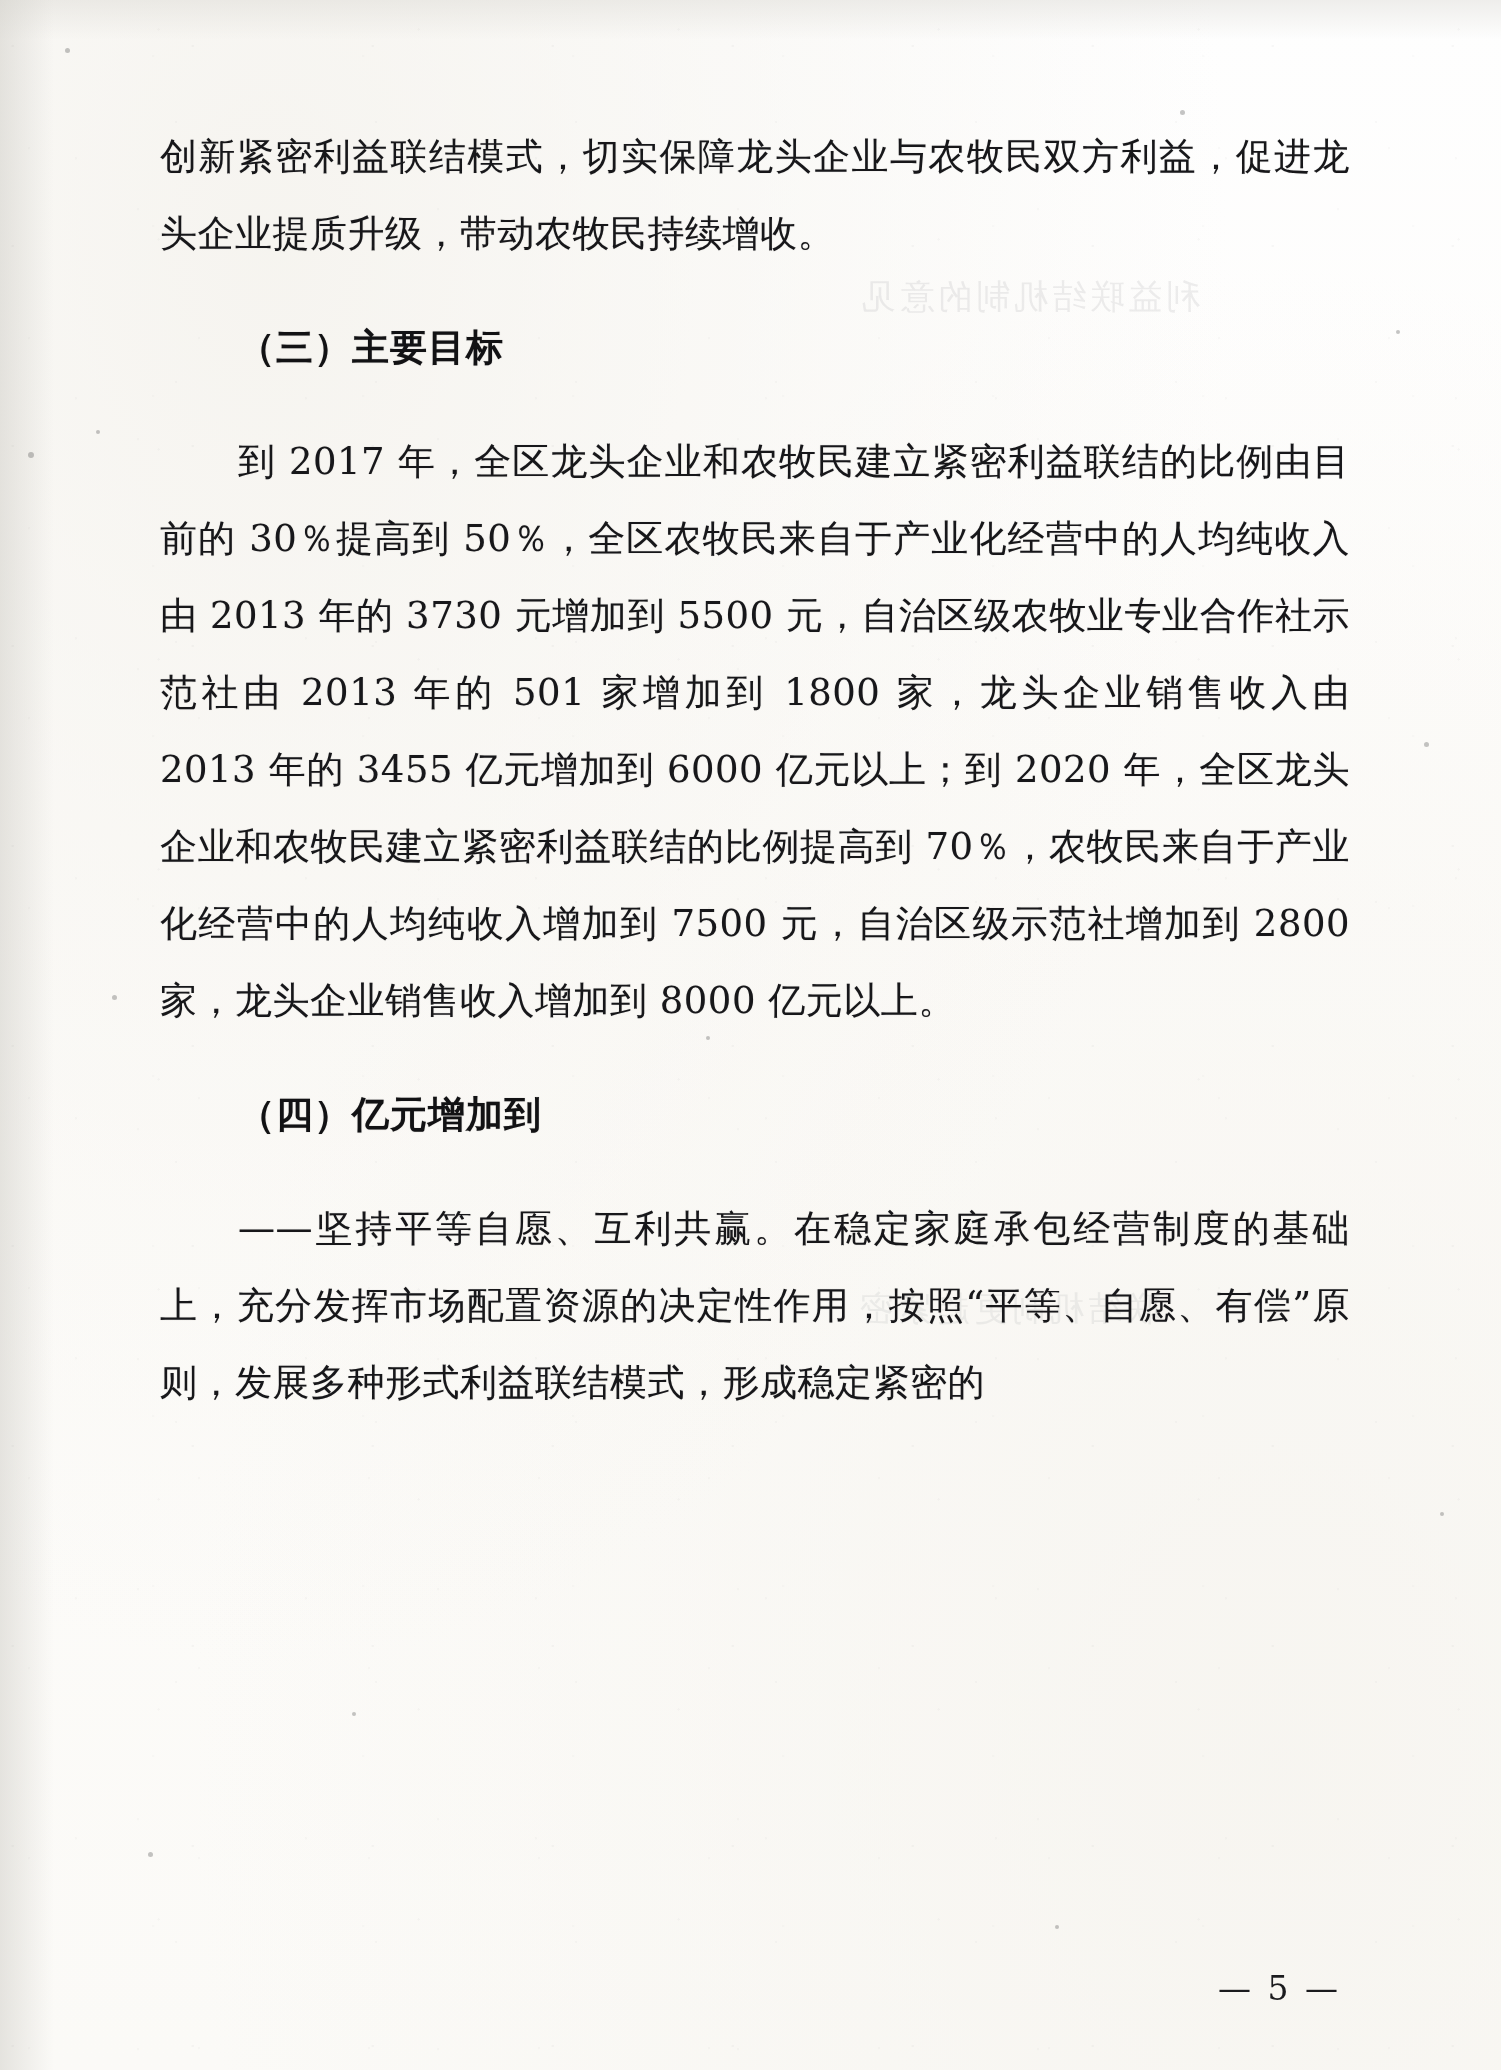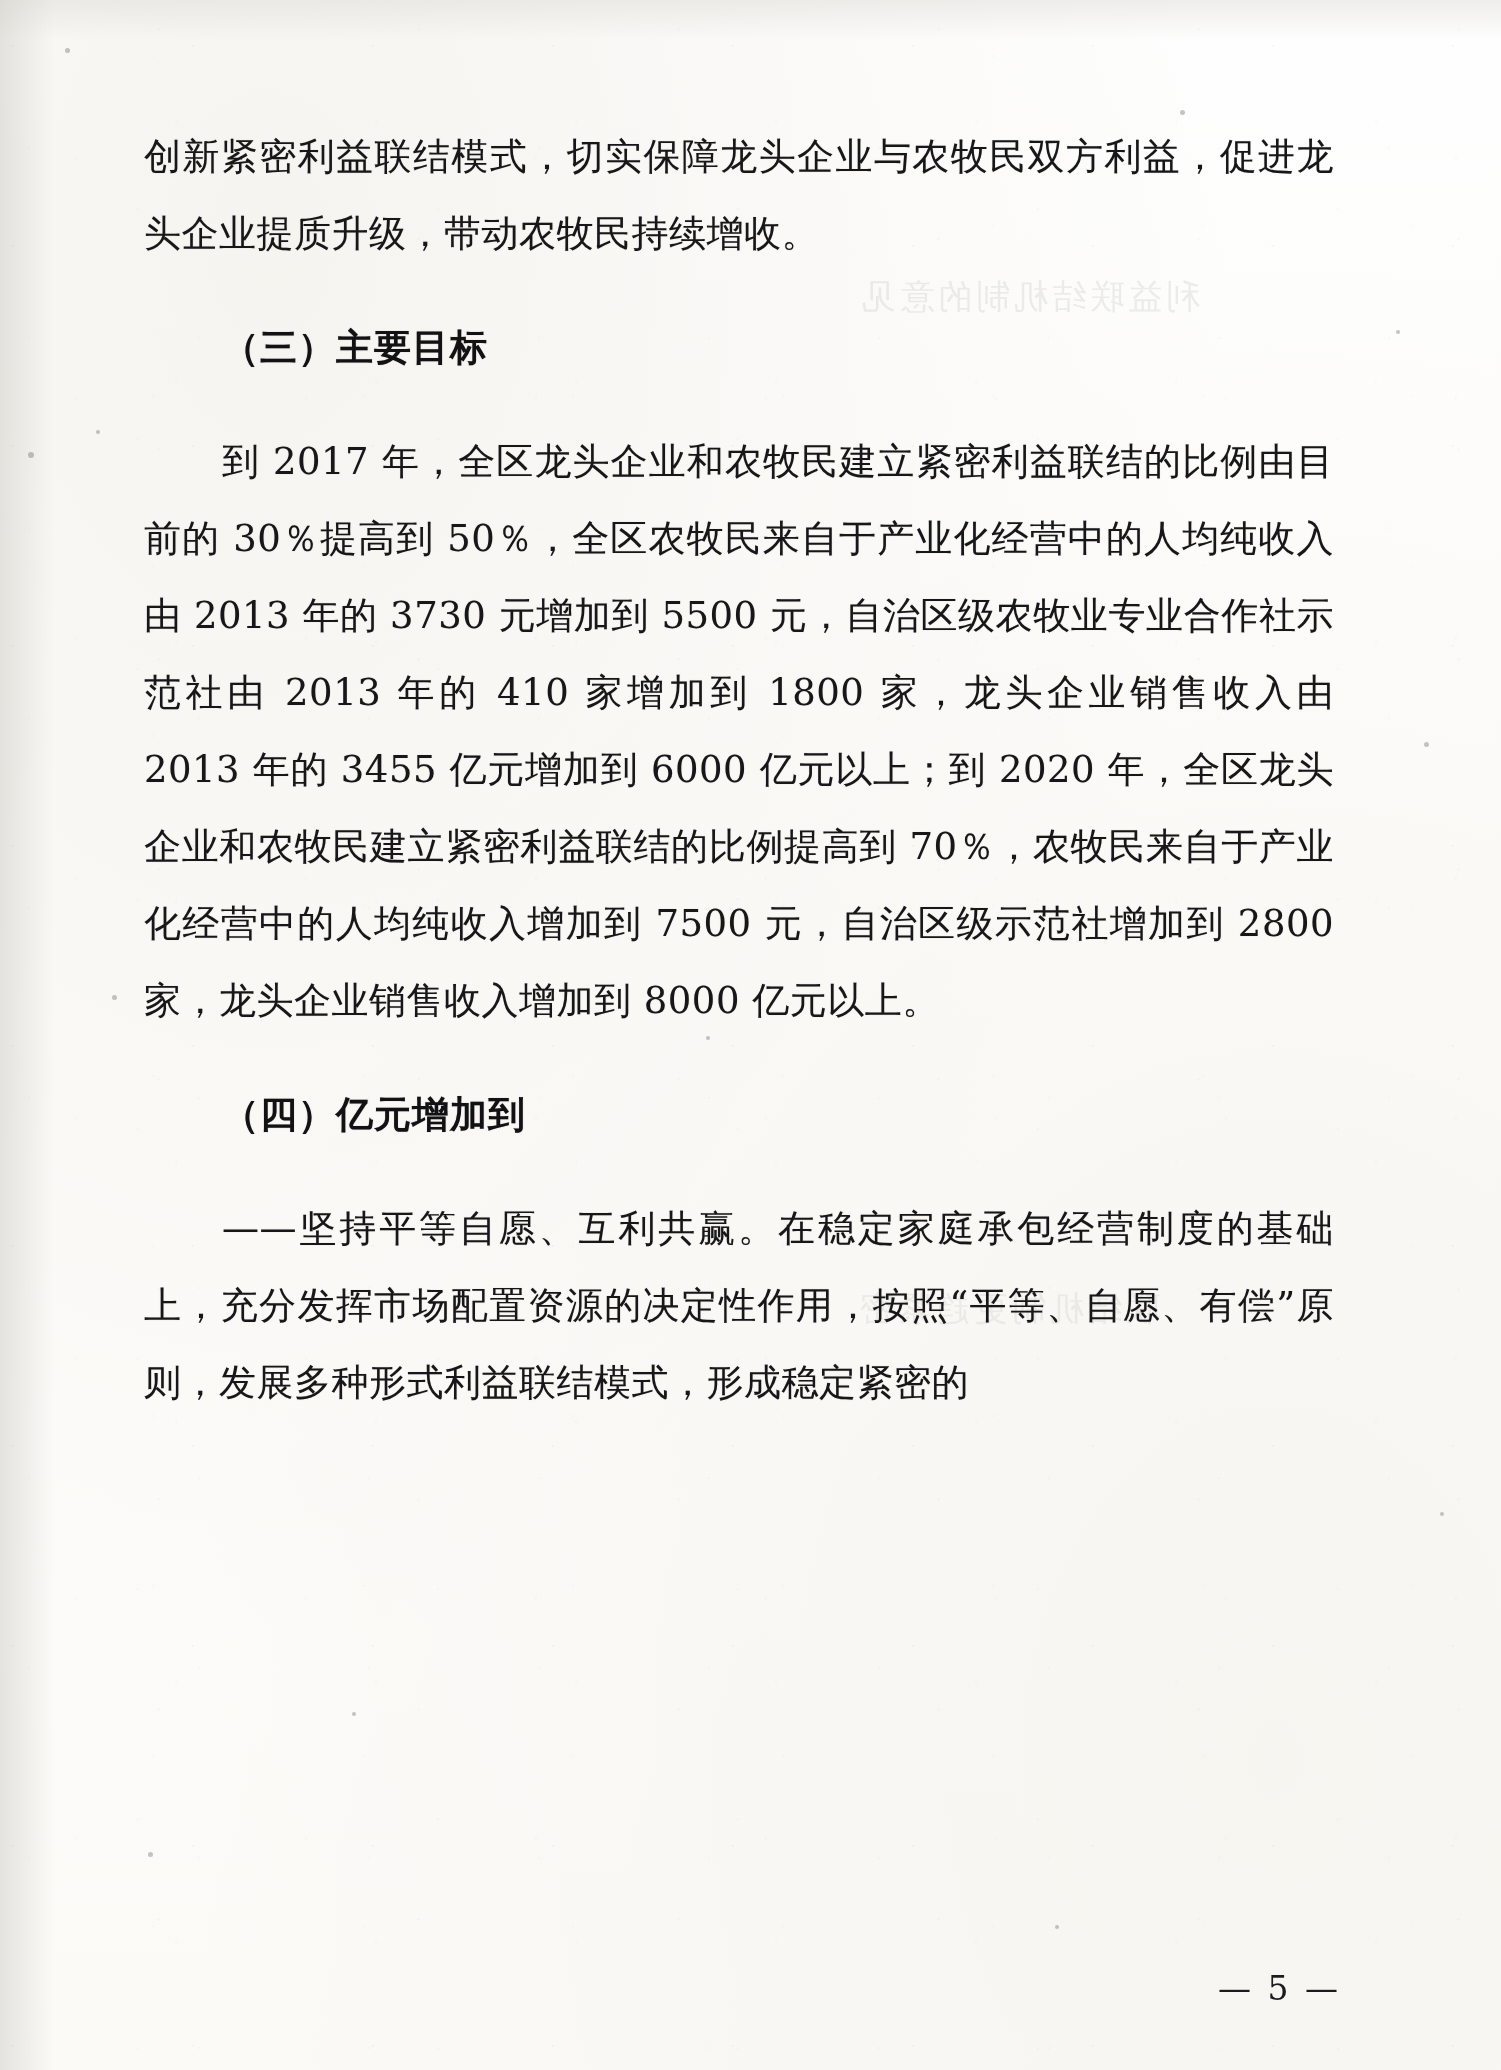--- a/index.html
+++ b/index.html
@@ -48,21 +48,21 @@
   }
   .edge-top {
     position: absolute;
     left: 0; right: 0; top: 0; height: 40px;
     background: linear-gradient(180deg, rgba(215,213,207,0.40) 0%, rgba(255,255,255,0) 100%);
     pointer-events: none;
   }
 
   .content {
     position: absolute;
-    left: 144px;
+    left: 160px;
     top: 118px;
     width: 1190px;
   }
 
   .para {
     font-size: 37px;
     line-height: 77px;
     color: #17171a;
     letter-spacing: 0.5px;
     text-align: justify;
@@ -138,21 +138,21 @@
 <div class="page">
   <div class="edge-top"></div>
   <div class="edge-left"></div>
 
   <div class="ghost">利益联结机制的意见</div>
   <div class="ghost2">联结机制更趋紧密</div>
 
   <div class="content">
     <p class="para">创新紧密利益联结模式，切实保障龙头企业与农牧民双方利益，促进龙头企业提质升级，带动农牧民持续增收。</p>
     <p class="heading">（三）主要目标</p>
-    <p class="para indent">到 2017 年，全区龙头企业和农牧民建立紧密利益联结的比例由目前的 30％提高到 50％，全区农牧民来自于产业化经营中的人均纯收入由 2013 年的 3730 元增加到 5500 元，自治区级农牧业专业合作社示范社由 2013 年的 410 家增加到 1800 家，龙头企业销售收入由 2013 年的 3455 亿元增加到 6000 亿元以上；到 2020 年，全区龙头企业和农牧民建立紧密利益联结的比例提高到 70％，农牧民来自于产业化经营中的人均纯收入增加到 7500 元，自治区级示范社增加到 2800 家，龙头企业销售收入增加到 8000 亿元以上。</p>
+    <p class="para indent">到 2017 年，全区龙头企业和农牧民建立紧密利益联结的比例由目前的 30％提高到 50％，全区农牧民来自于产业化经营中的人均纯收入由 2013 年的 3730 元增加到 5500 元，自治区级农牧业专业合作社示范社由 2013 年的 501 家增加到 1800 家，龙头企业销售收入由 2013 年的 3455 亿元增加到 6000 亿元以上；到 2020 年，全区龙头企业和农牧民建立紧密利益联结的比例提高到 70％，农牧民来自于产业化经营中的人均纯收入增加到 7500 元，自治区级示范社增加到 2800 家，龙头企业销售收入增加到 8000 亿元以上。</p>
     <p class="heading">（四）亿元增加到</p>
     <p class="para dash-lead">——坚持平等自愿、互利共赢。在稳定家庭承包经营制度的基础上，充分发挥市场配置资源的决定性作用，按照“平等、自愿、有偿”原则，发展多种形式利益联结模式，形成稳定紧密的</p>
   </div>
 
   <div class="footer">— 5 —</div>
 
   <div class="grain"></div>
 
   <span class="speck" style="left:65px;  top:48px;  width:5px;  height:5px;"></span>
   <span class="speck" style="left:96px;  top:430px; width:4px;  height:4px;"></span>

